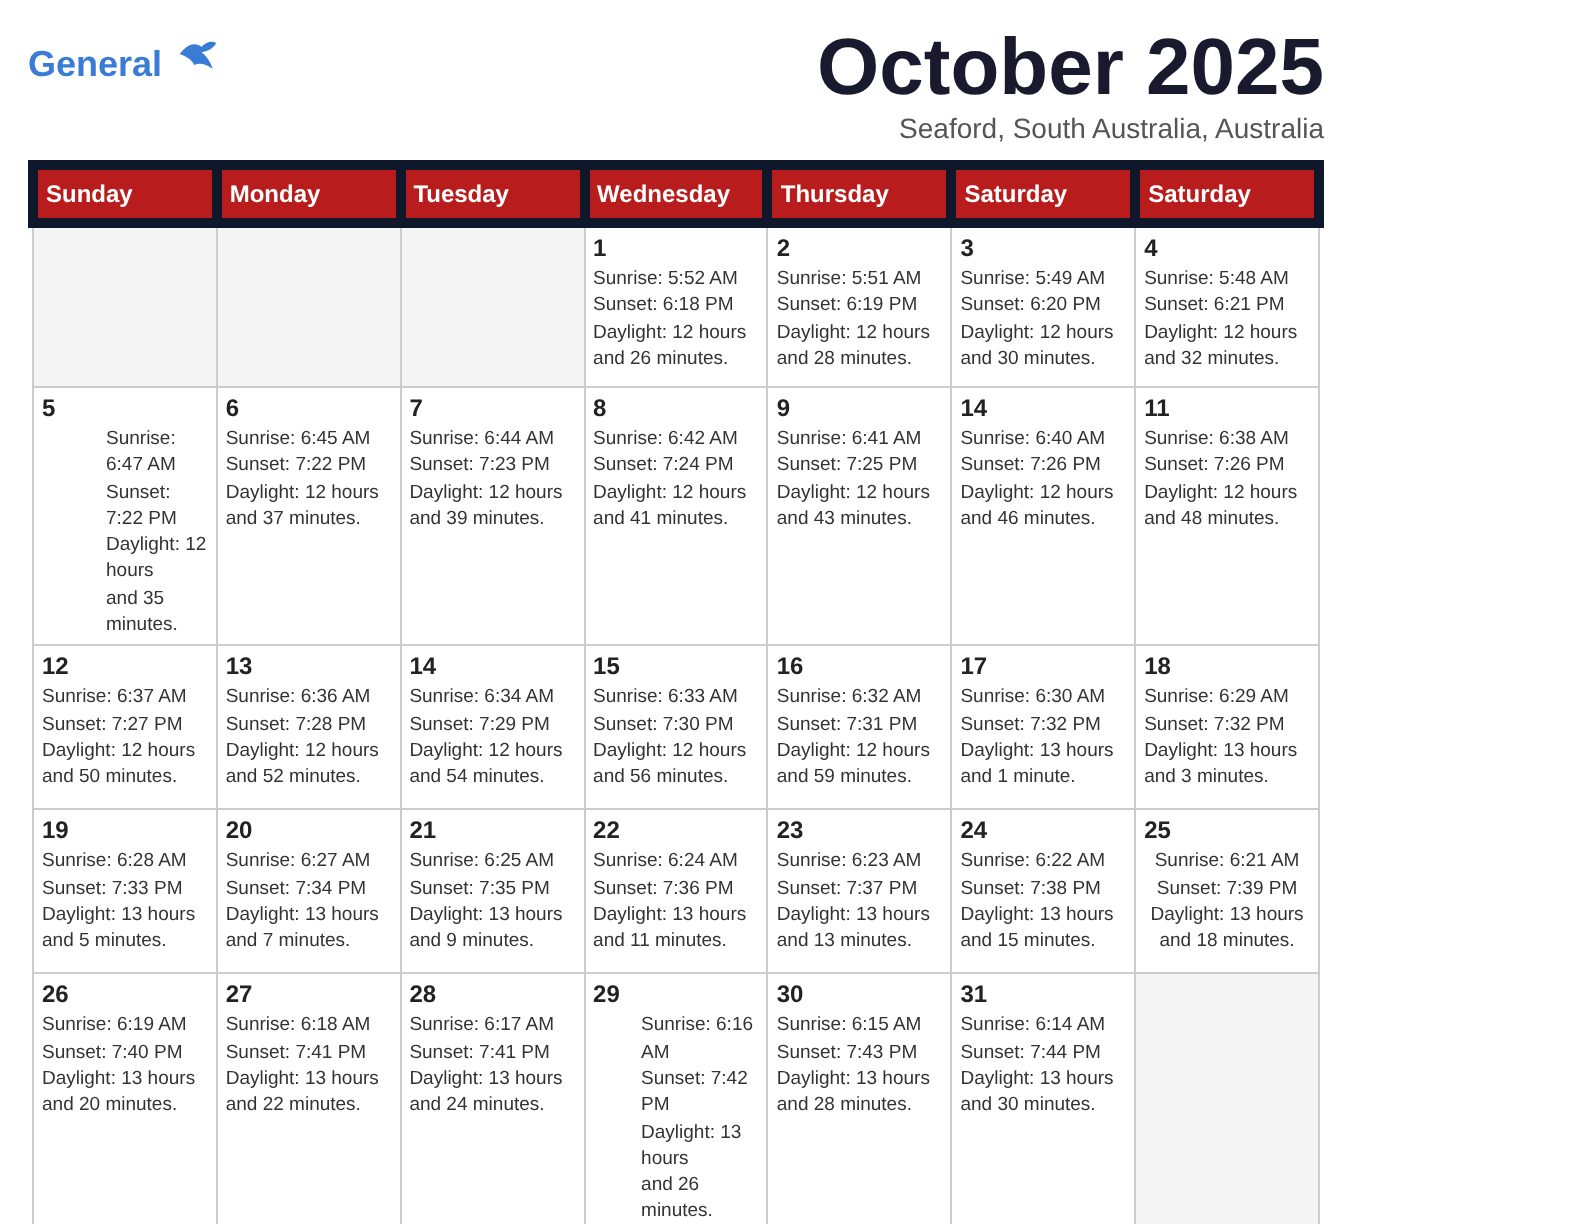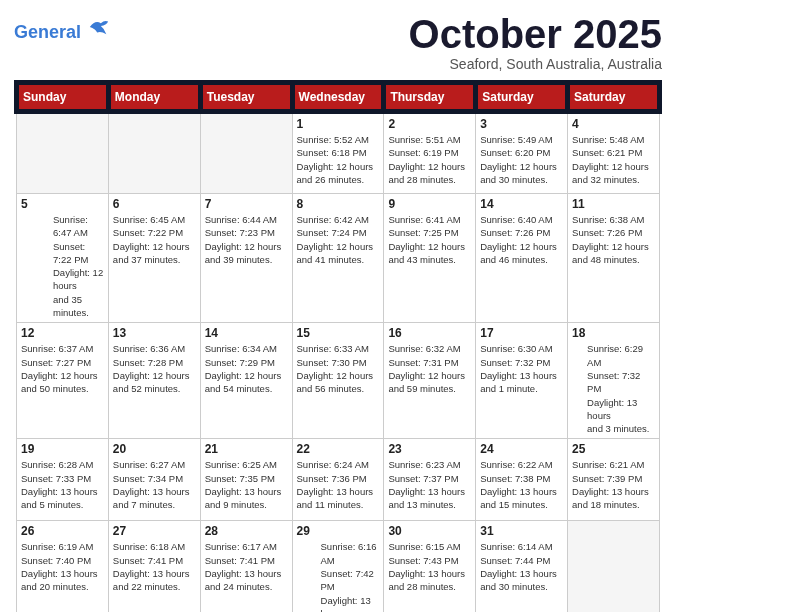--- a/index.html
+++ b/index.html
@@ -252,21 +252,21 @@
           </td>
           <td>
             <span class="day-num">17</span>
             <div class="day-info" style="white-space: pre-line;">Sunrise: 6:30 AM
 Sunset: 7:32 PM
 Daylight: 13 hours
 and 1 minute.</div>
           </td>
           <td>
             <span class="day-num">18</span>
-            <div class="day-info" style="white-space: pre-line; margin-left: 15px;">Sunrise: 6:29 AM
+            <div class="day-info" style="white-space: pre-line;">Sunrise: 6:29 AM
 Sunset: 7:32 PM
 Daylight: 13 hours
 and 3 minutes.</div>
           </td>
         </tr>
         <tr>
           <td>
             <span class="day-num">19</span>
             <div class="day-info" style="white-space: pre-line;">Sunrise: 6:28 AM
 Sunset: 7:33 PM
@@ -303,21 +303,21 @@
           </td>
           <td>
             <span class="day-num">24</span>
             <div class="day-info" style="white-space: pre-line;">Sunrise: 6:22 AM
 Sunset: 7:38 PM
 Daylight: 13 hours
 and 15 minutes.</div>
           </td>
           <td>
             <span class="day-num">25</span>
-            <div class="day-info" style="white-space: pre-line;">Sunrise: 6:21 AM
+            <div class="day-info" style="white-space: pre-line; text-align: center;">Sunrise: 6:21 AM
 Sunset: 7:39 PM
 Daylight: 13 hours
 and 18 minutes.</div>
           </td>
         </tr>
         <tr>
           <td>
             <span class="day-num">26</span>
             <div class="day-info" style="white-space: pre-line;">Sunrise: 6:19 AM
 Sunset: 7:40 PM

